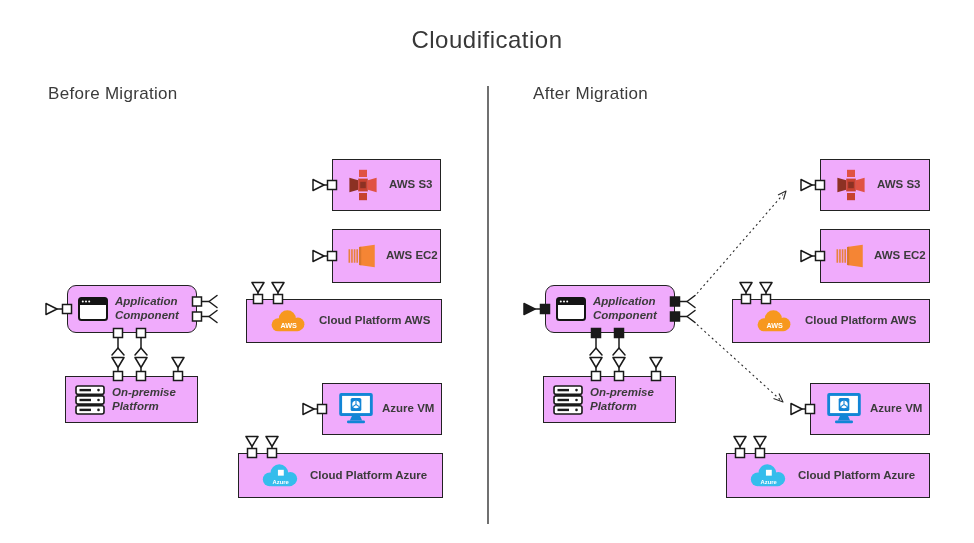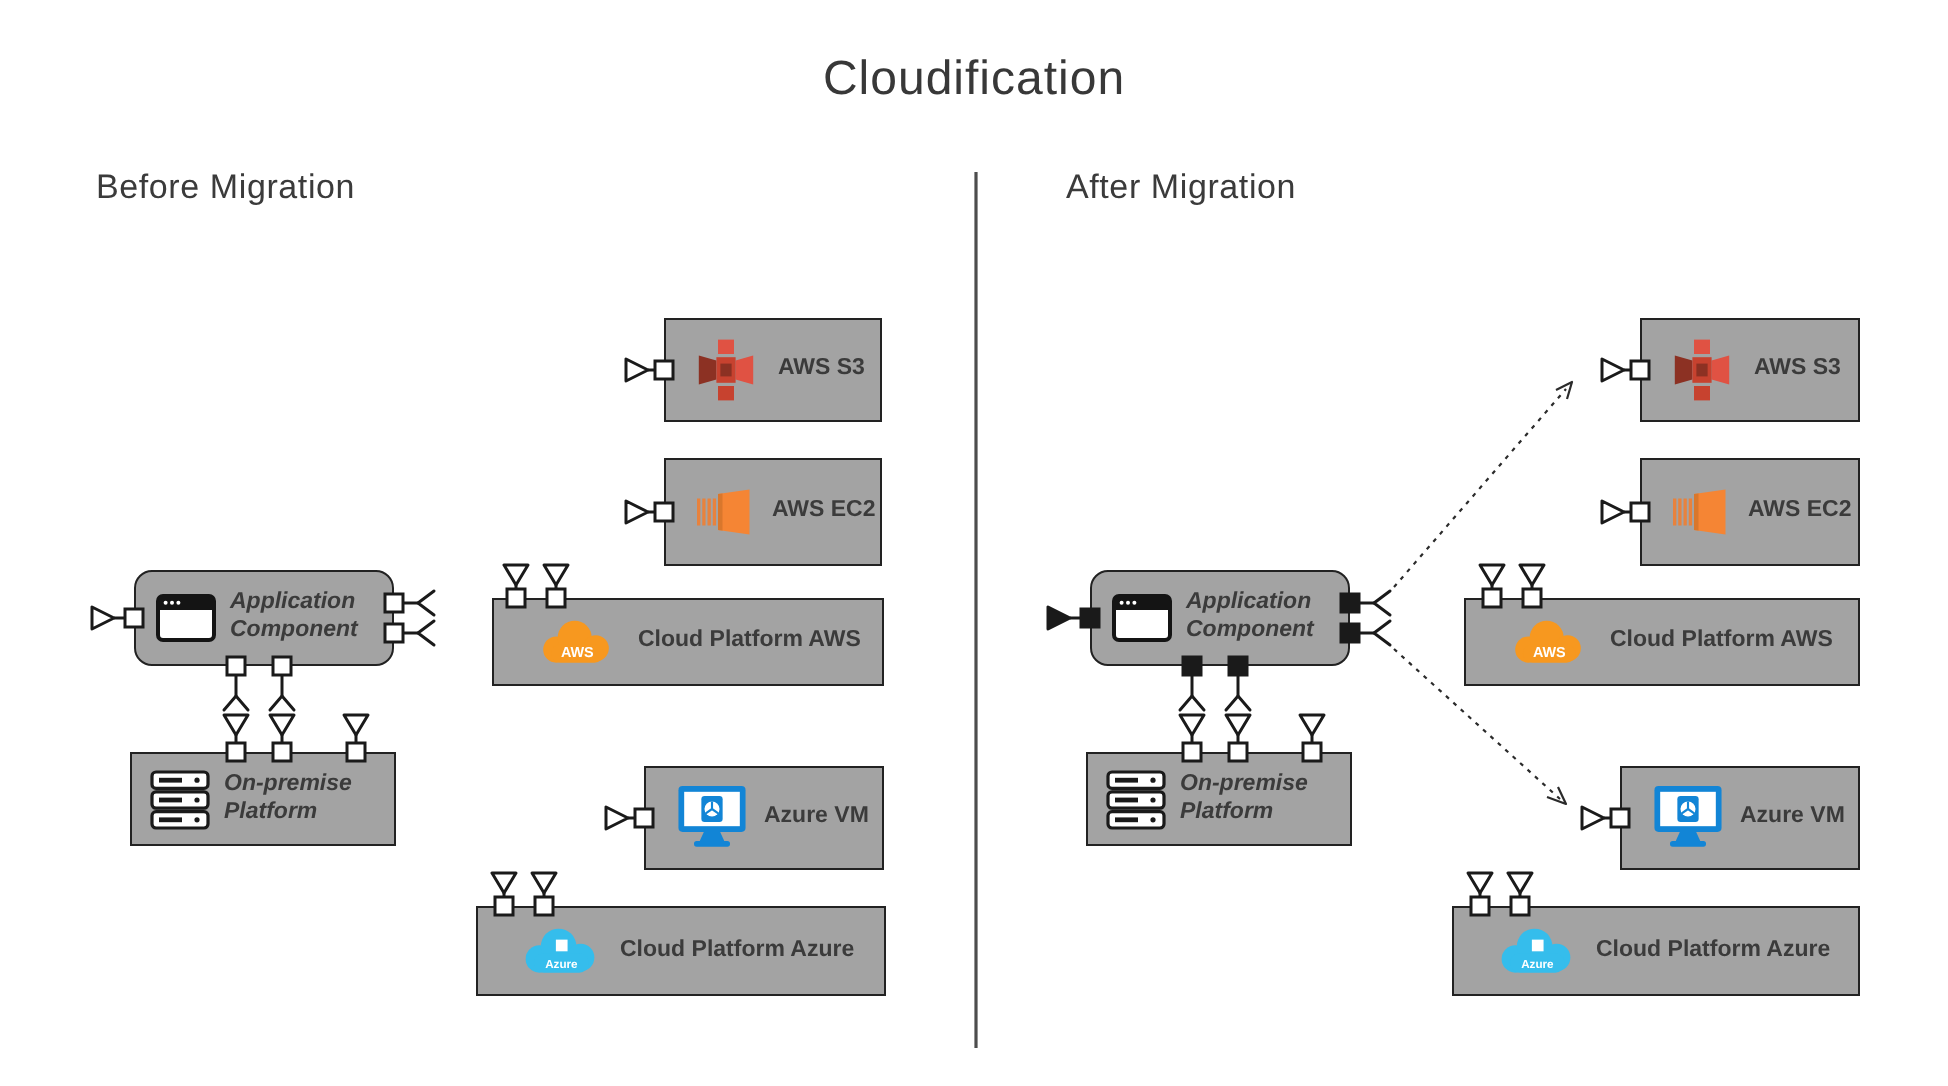--- a/index.html
+++ b/index.html
@@ -1,21 +1,21 @@
 <!DOCTYPE html>
 <html><head>
 <meta charset="utf-8">
 <style>
   html,body{margin:0;padding:0;background:#fff;}
   #canvas{position:relative;width:974px;height:537px;background:#fff;overflow:hidden;
           font-family:"Liberation Sans",sans-serif;}
   .title{position:absolute;left:0;top:26px;width:974px;text-align:center;
          font-size:24px;color:#383838;letter-spacing:.5px;}
   .heading{position:absolute;font-size:17px;color:#3b3b3b;letter-spacing:.3px;}
-  .node{position:absolute;box-sizing:border-box;background:#a3a3a3;border:1.6px solid #222;
+  .node{position:absolute;box-sizing:border-box;background:#f0abfc;border:1.6px solid #222;
         display:flex;align-items:center;z-index:1;}
   .node.rounded{border-radius:9px;}
   .label{font-size:11.5px;font-weight:bold;color:#3b3b3b;white-space:nowrap;line-height:1.2;}
   .label.wrap{white-space:normal;font-style:italic;}
   .icon{flex:0 0 auto;display:block;}
   #overlay{position:absolute;left:0;top:0;z-index:2;pointer-events:none;}
   .port{fill:#fff;stroke:#1a1a1a;stroke-width:1.5;}
   .port.filled{fill:#1a1a1a;}
   .tri{fill:#fff;stroke:#1a1a1a;stroke-width:1.5;stroke-linejoin:round;}
   .tri.filled{fill:#1a1a1a;}

